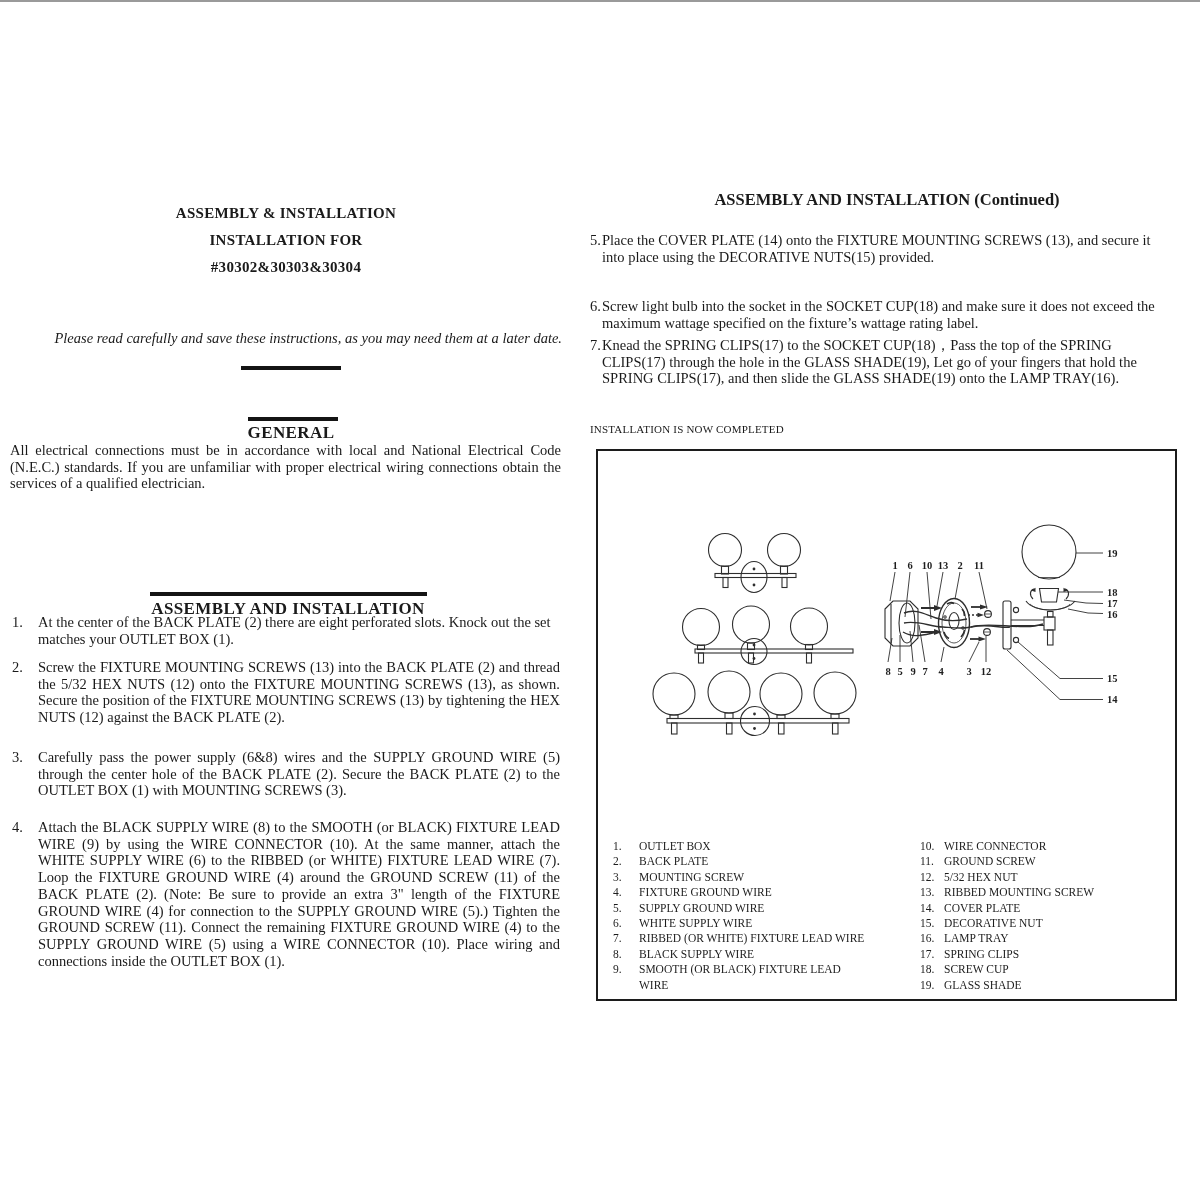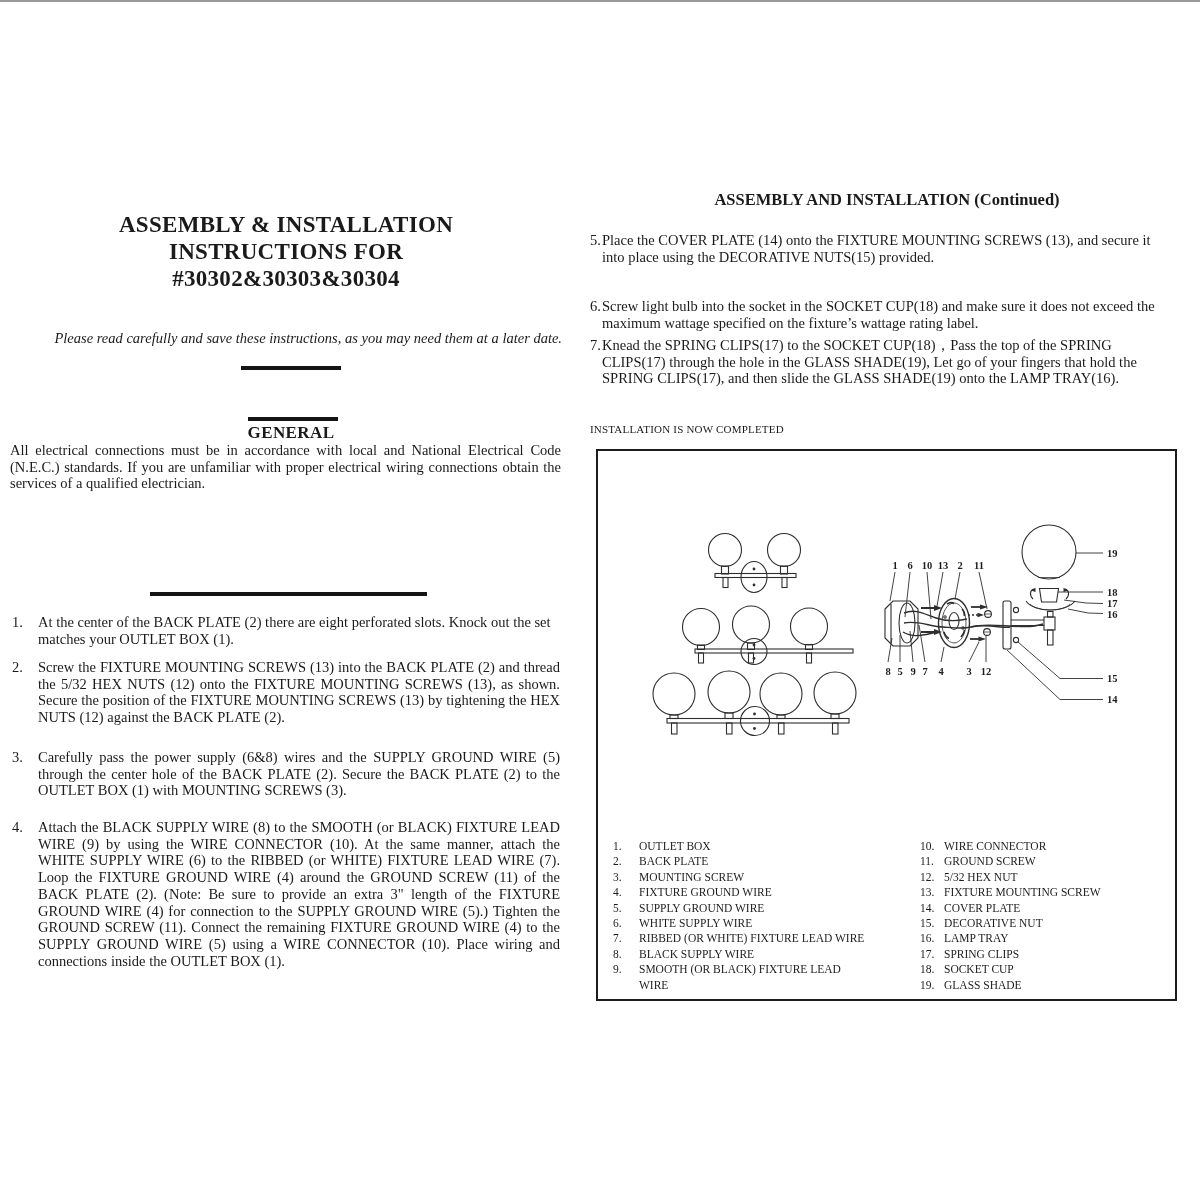--- a/index.html
+++ b/index.html
@@ -1,21 +1,21 @@
 <!DOCTYPE html>
 <html><head>
 <meta charset="utf-8">
 <style>
   html,body{margin:0;padding:0;background:#ffffff;}
   .page{position:relative;width:1200px;height:1200px;background:#ffffff;overflow:hidden;
         font-family:"Liberation Serif","DejaVu Serif",serif;color:#1a1a1a;}
   .scan-edge{position:absolute;left:0;top:0;width:1200px;height:2px;background:#9a9a9a;}
   .abs{position:absolute;}
   .ctr{text-align:center;}
-  .doc-title{left:10px;top:211px;width:552px;font-size:23px;font-weight:bold;line-height:27px;letter-spacing:.3px;}
+  .doc-title{left:10px;top:200px;width:552px;font-size:15px;font-weight:bold;line-height:27px;letter-spacing:.3px;}
   .intro{left:10px;top:330px;width:552px;font-size:14.5px;font-style:italic;line-height:16.8px;text-align:right;}
   .rule{background:#141414;height:4px;}
   .sec-head{left:10px;width:562px;font-size:17px;font-weight:bold;letter-spacing:.4px;}
   .body-text{left:10px;width:551px;font-size:14.5px;line-height:16.7px;}
   .just{text-align:justify;}
   .item{position:absolute;left:10px;width:550px;font-size:14.5px;line-height:16.7px;}
   .item .inum{position:absolute;left:2px;top:0;}
   .item .ibody{margin-left:28px;font-family:Liberation Serif, serif;}
   .r-item{position:absolute;left:590px;width:578px;font-size:14.5px;line-height:16.7px;}
   .r-item .inum{position:absolute;left:0;top:0;}
@@ -34,33 +34,34 @@
   .pcol-l .pname{width:256px;}
 </style>
 </head>
 <body>
 
 <div class="page">
   <div class="scan-edge"></div>
 
   <div class="abs doc-title ctr">
     <div>ASSEMBLY &amp; INSTALLATION</div>
-    <div>INSTRUCTIONS FOR</div>
+    <div>INSTALLATION FOR</div>
     <div>#30302&amp;30303&amp;30304</div>
   </div>
 
   <div class="abs intro">Please read carefully and save these instructions, as you may need them at a later date.</div>
 
   <div class="abs rule" style="left:241px;top:366px;width:100px;"></div>
 
   <div class="abs rule" style="left:248px;top:417px;width:90px;"></div>
   <div class="abs sec-head ctr" style="top:423px;">GENERAL</div>
   <div class="abs body-text just" style="top:442px;">All electrical connections must be in accordance with local and National Electrical Code (N.E.C.) standards.  If you are unfamiliar with proper electrical wiring connections obtain the services of a qualified electrician.</div>
 
   <div class="abs rule" style="left:150px;top:592px;width:277px;height:4px;"></div>
+  <div class="abs sec-head ctr" style="top:599px;width:556px;">ASSEMBLY AND INSTALLATION</div>
 
   <div class="item" style="top:614px;">
     <span class="inum">1.</span>
     <div class="ibody">At the center of the BACK PLATE (2) there are eight perforated slots.  Knock out the set matches your OUTLET BOX (1).</div>
   </div>
   <div class="item" style="top:659px;">
     <span class="inum">2.</span>
     <div class="ibody just">Screw the FIXTURE MOUNTING SCREWS (13) into the BACK PLATE (2) and thread the 5/32 HEX NUTS (12) onto the FIXTURE MOUNTING SCREWS (13), as shown.  Secure the position of the FIXTURE MOUNTING SCREWS (13) by tightening the HEX NUTS (12) against the BACK PLATE (2).</div>
   </div>
   <div class="item" style="top:749px;">
@@ -316,41 +317,41 @@
         <div class="prow">
             <span class="pnum">11.</span>
             <span class="pname">GROUND SCREW</span>
           </div>
         <div class="prow">
             <span class="pnum">12.</span>
             <span class="pname">5/32 HEX NUT</span>
           </div>
         <div class="prow">
             <span class="pnum">13.</span>
-            <span class="pname">FIXTURE MOUNTING SCREW</span>
+            <span class="pname">RIBBED MOUNTING SCREW</span>
           </div>
         <div class="prow">
             <span class="pnum">14.</span>
             <span class="pname">COVER PLATE</span>
           </div>
         <div class="prow">
             <span class="pnum">15.</span>
             <span class="pname">DECORATIVE NUT</span>
           </div>
         <div class="prow">
             <span class="pnum">16.</span>
             <span class="pname">LAMP TRAY</span>
           </div>
         <div class="prow">
             <span class="pnum">17.</span>
             <span class="pname">SPRING CLIPS</span>
           </div>
         <div class="prow">
             <span class="pnum">18.</span>
-            <span class="pname">SOCKET CUP</span>
+            <span class="pname">SCREW CUP</span>
           </div>
         <div class="prow">
             <span class="pnum">19.</span>
             <span class="pname">GLASS SHADE</span>
           </div>
       </div>
     </div>
   </div>
 </div>
 

